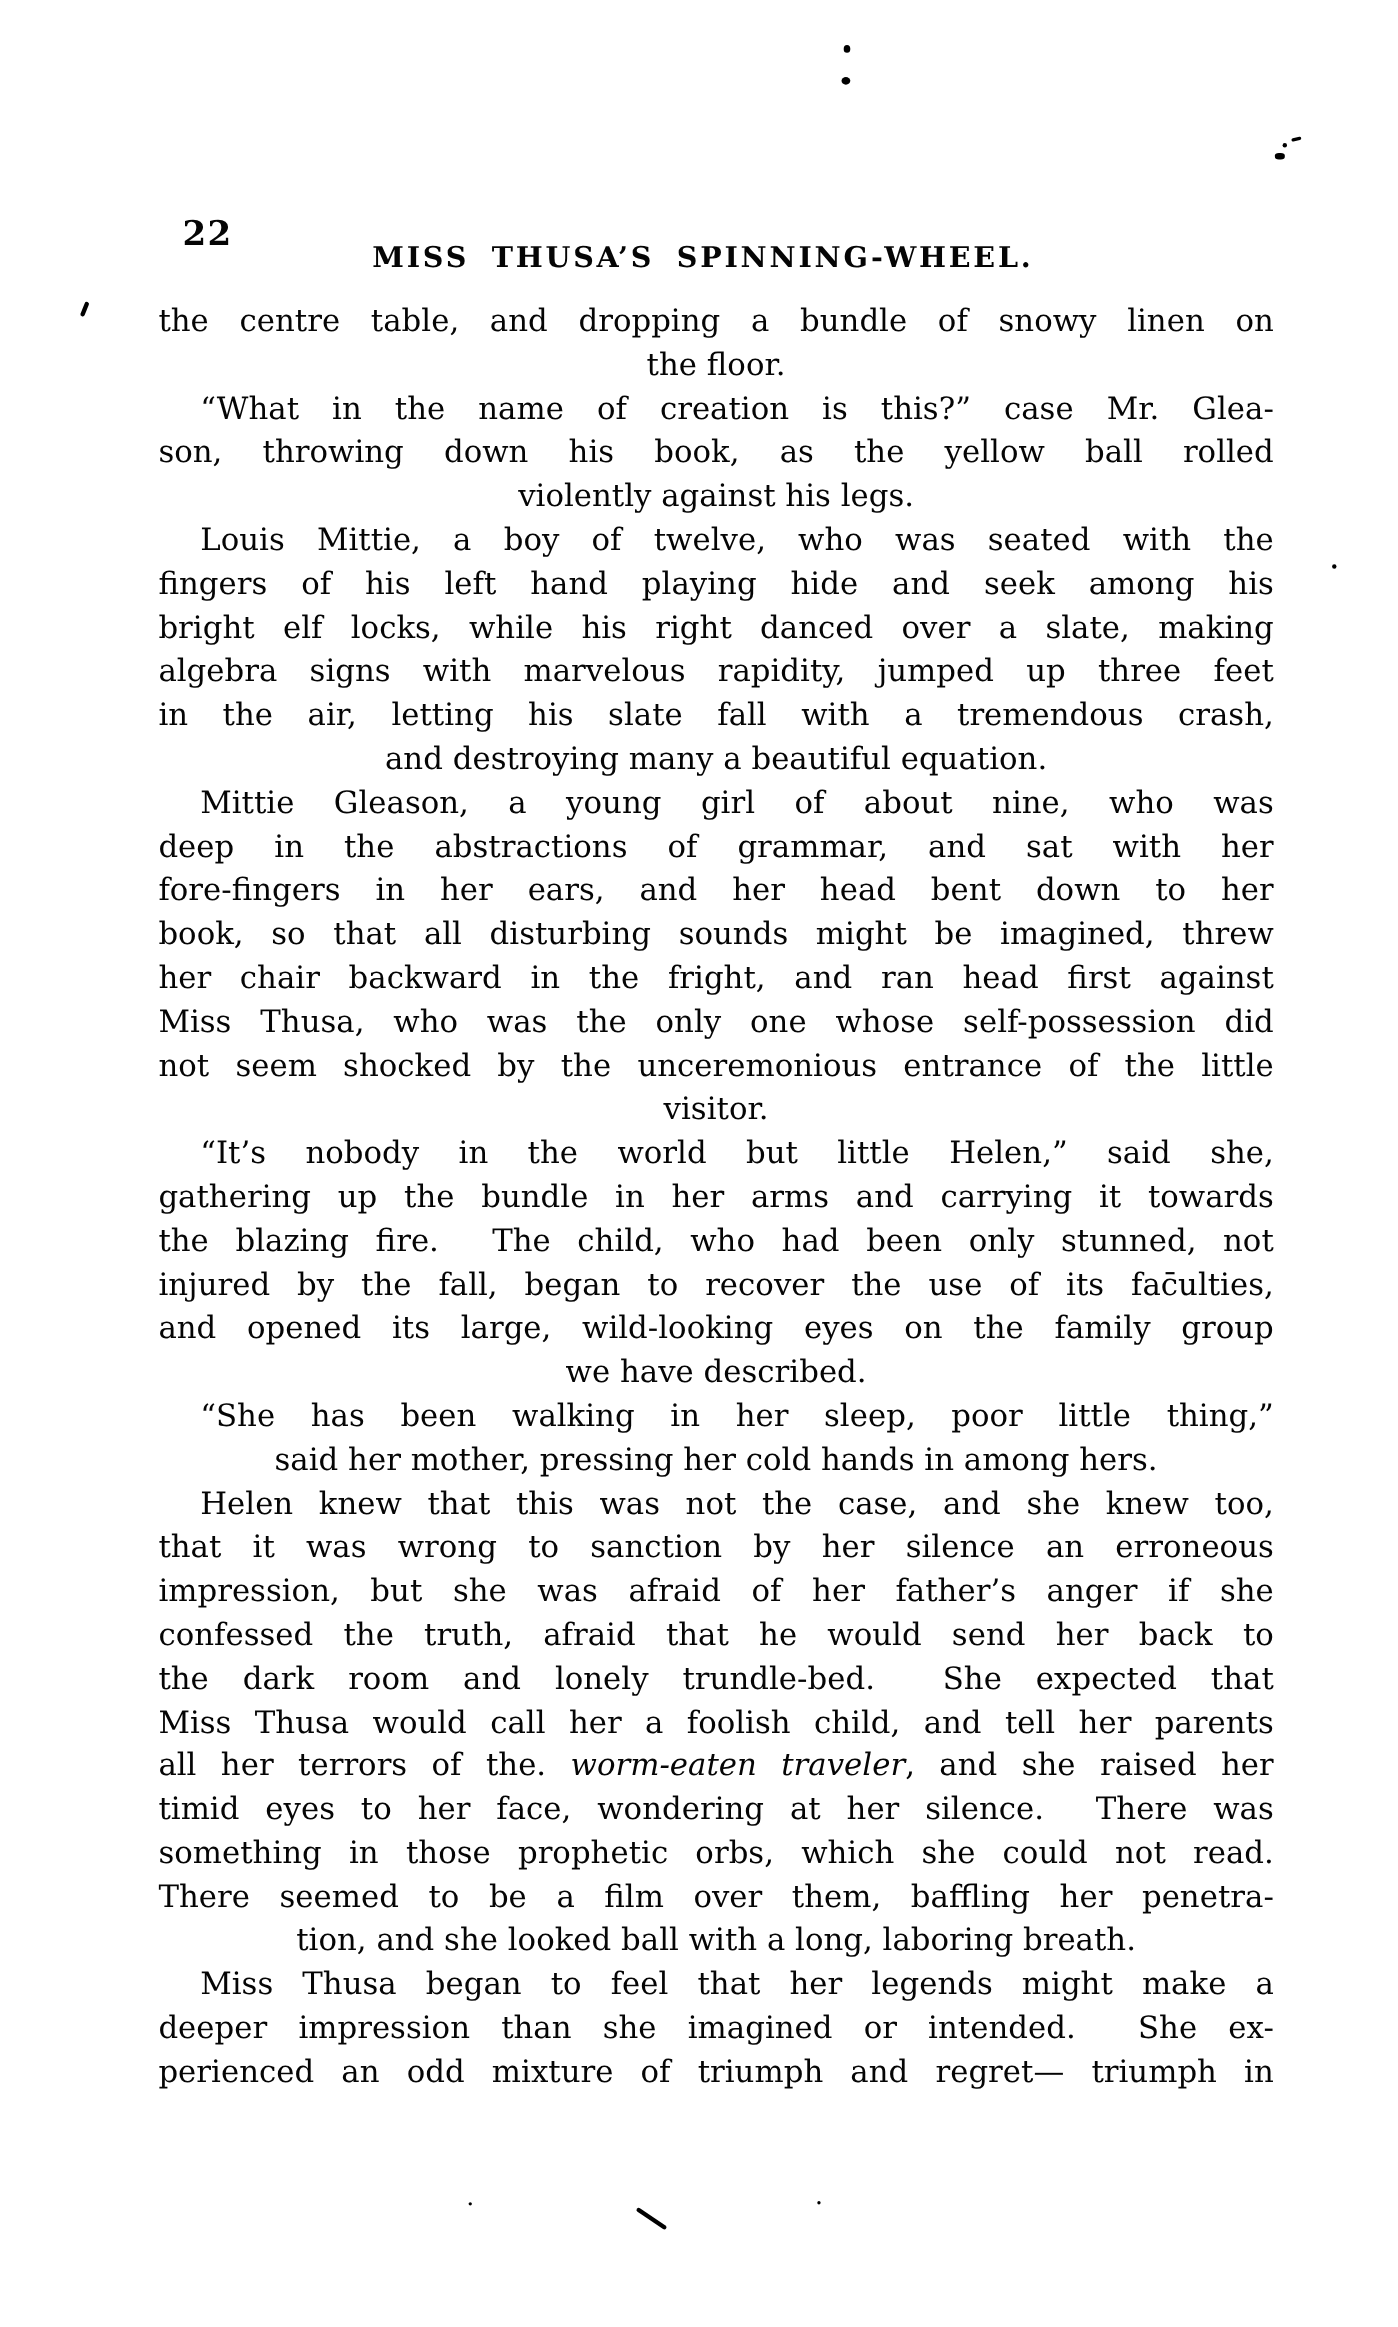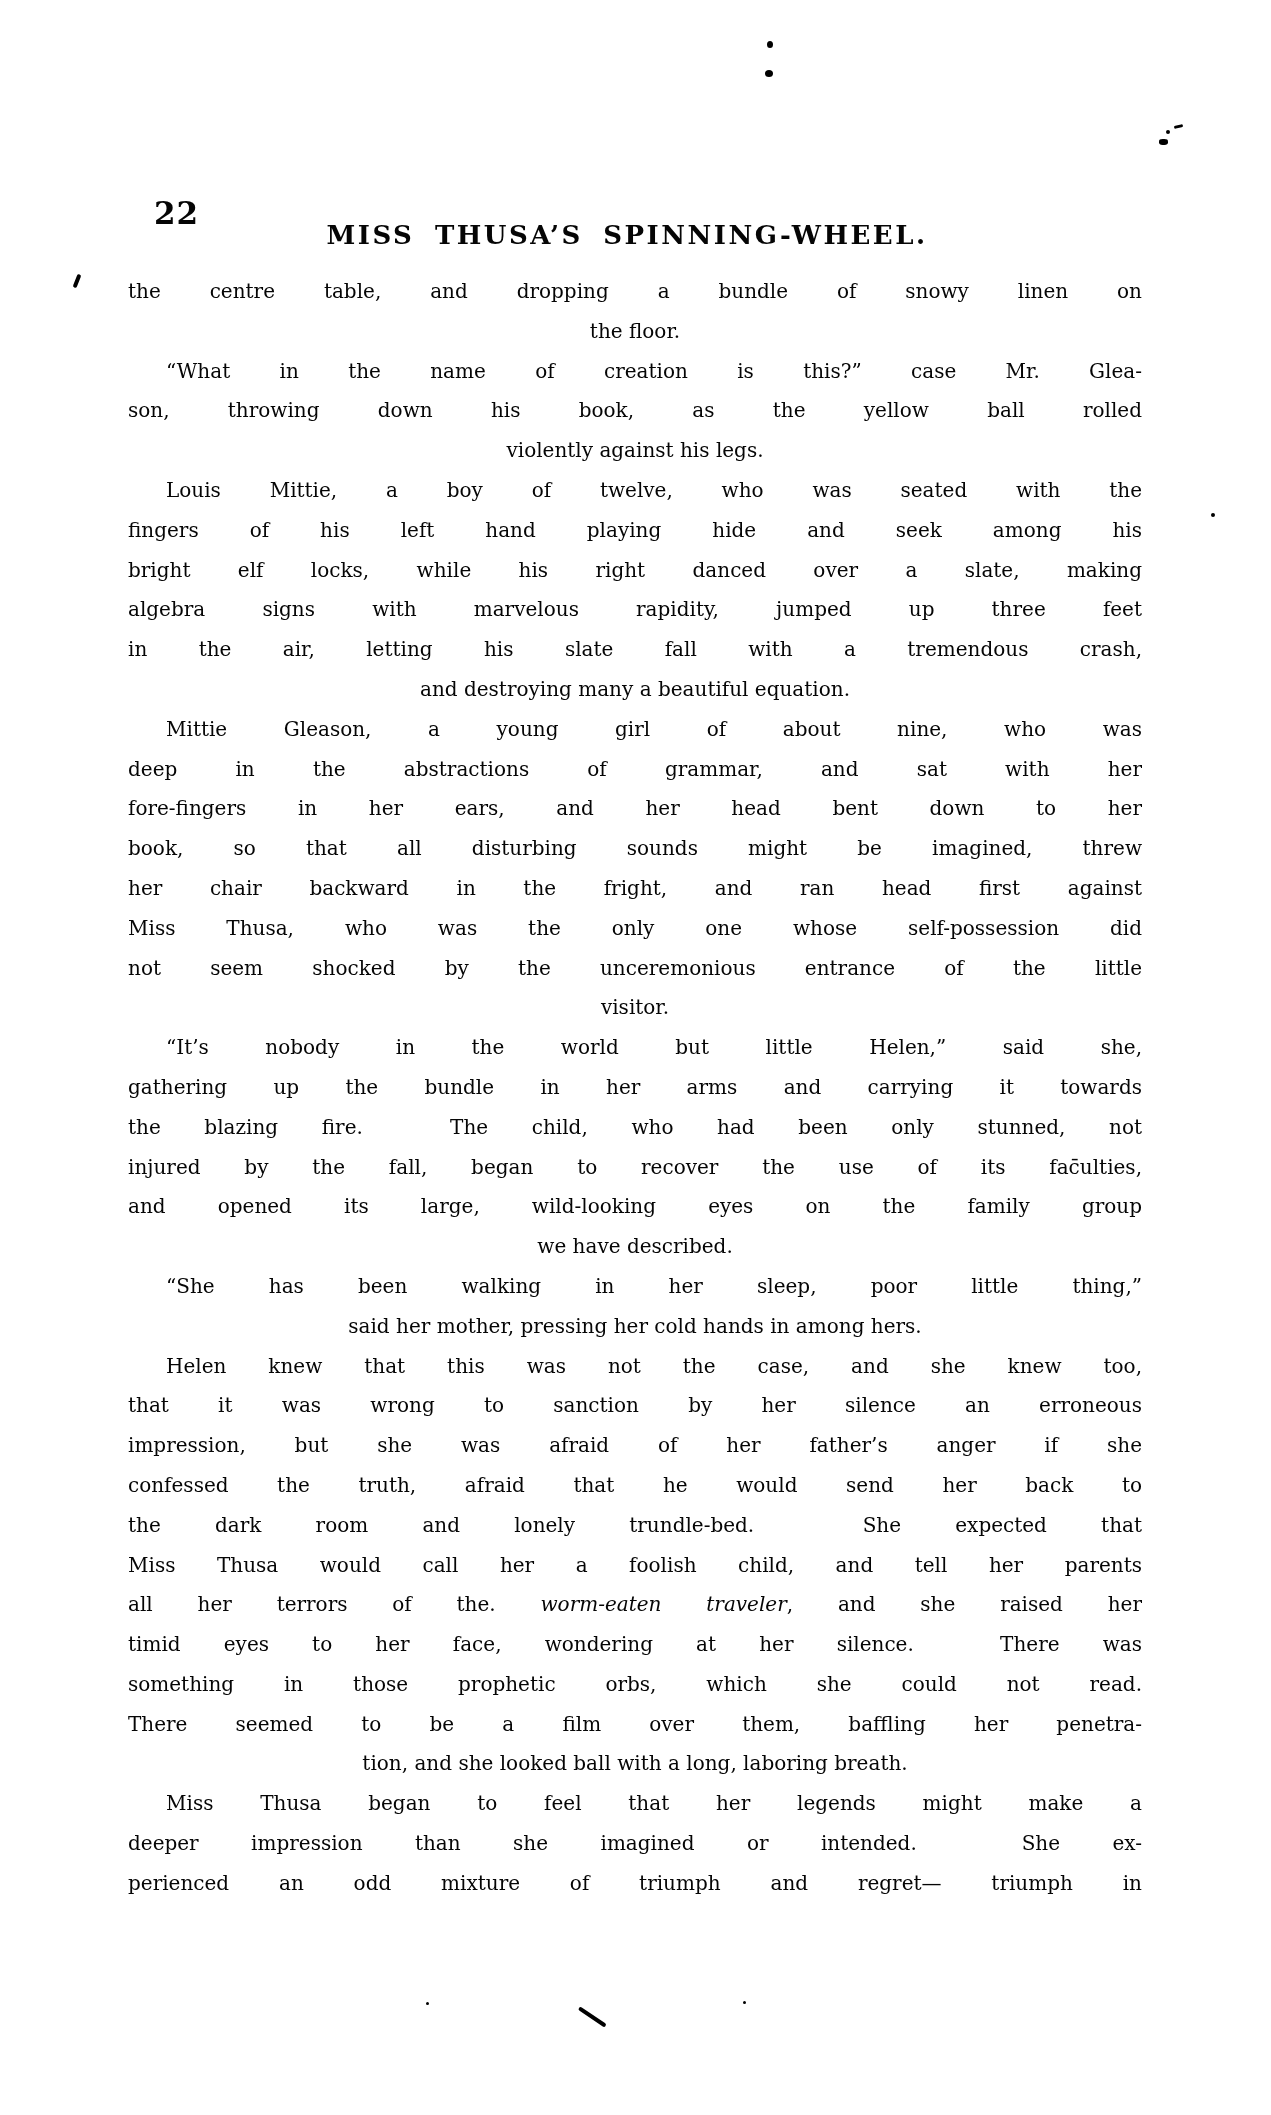--- a/index.html
+++ b/index.html
@@ -7,38 +7,38 @@
     width:1271px;height:2115px;
     background:#ffffff;
     position:relative;
     font-family:"DejaVu Serif", serif;
     color:#050505;
     overflow:hidden;
   }
   .sheet{position:absolute;inset:0;background:#ffffff;}
 
   
-  .header{position:absolute;left:120px;top:197px;width:1014px;height:44px;text-decoration:underline;}
+  .header{position:absolute;left:132px;top:197px;width:1014px;height:44px;text-decoration:underline;}
   .page-num{
     position:absolute;left:34px;top:-2px;
     font-size:31px;font-weight:bold;letter-spacing:1px;
   }
   .running-title{
     position:absolute;left:0;right:0;top:4px;
     text-align:center;
     font-size:26px;font-weight:bold;
     letter-spacing:2.5px;word-spacing:9px;
     white-space:nowrap;
     margin-top:19px;
   }
 
   
   .text-block{
-    position:absolute;left:128px;top:272px;width:1014px;
-    font-size:20px;
+    position:absolute;left:144px;top:272px;width:1014px;
+    font-size:28px;
   }
   .line{
     height:39.8px;line-height:39.8px;
     overflow:hidden;
     text-align:center;
     white-space:normal;
   }
   .line.fill{text-align:justify;text-align-last:justify;}
   .line.indent{text-indent:38px;}
   .line i{}

